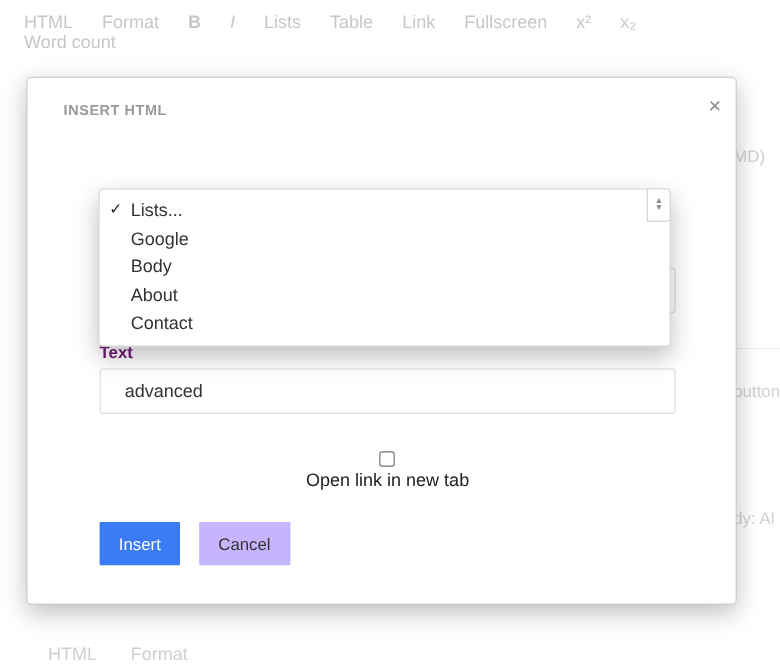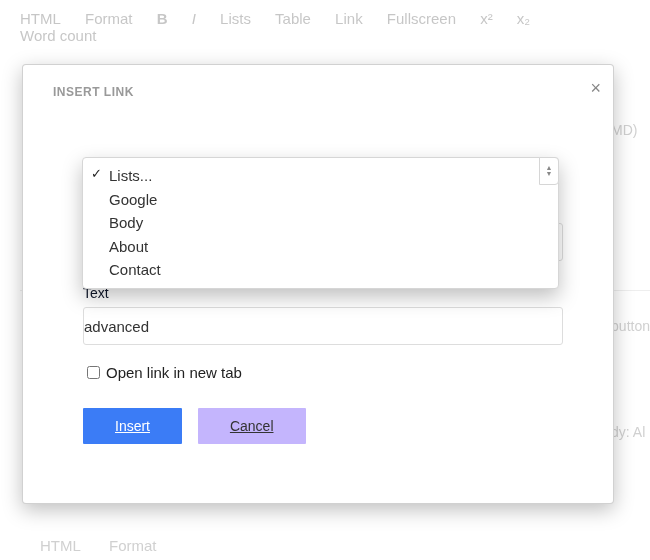--- a/index.html
+++ b/index.html
@@ -81,60 +81,60 @@
     position: absolute;
     right: 12px;
     top: 14px;
     color: #888;
     font-size: 18px;
     cursor: pointer;
     line-height: 1;
   }
   .field-label {
     font-size: 14px;
-    color: #0f172a;
-    font-weight: 400;
+    color: #701a75;
+    font-weight: 700;
     margin-top: 12px;
     margin-bottom: 6px;
   }
   .field-group {
     margin-left: 30px;
     margin-right: 20px;
   }
   .input-text {
     width: 100%;
     height: 38px;
     border: 1px solid #ddd;
     border-radius: 3px;
-    padding: 0 0;
+    padding: 0 20px;
     font-size: 15px;
     color: #333;
     background: #fff;
   }
   .spacer-url { height: 58px; } 
   .checkbox-row {
     display: flex;
     align-items: center;
-    margin-top: 18px;
+    margin-top: 28px;
     font-size: 15px;
     color: #222;
+    flex-direction: column;
   }
   .checkbox-row input { margin-right: 6px; }
   .btn-row {
     margin-top: 26px;
   }
   .btn {
     display: inline-block;
-    padding: 10px 32px;
+    padding: 10px 16px;
     border: none;
     border-radius: 1px;
     font-size: 14px;
     cursor: pointer;
     margin-right: 12px;
-    text-decoration: underline;
   }
   .btn-primary { background: #3b7cf6; color: #fff; font-weight: 500; }
   .btn-secondary { background: #c4b5fd; color: #333; }
 
   
   .select-box {
     position: absolute;
     left: 59px;
     top: 92px;
     width: 477px;
@@ -203,21 +203,21 @@
     <div>dy: Al</div>
   </div>
   <div class="bg-sep"></div>
   <div class="bg-bottom">
     <span>HTML</span>
     <span>Format</span>
   </div>
 </div>
 
 <div class="modal">
-  <div class="modal-title">INSERT LINK</div>
+  <div class="modal-title">INSERT HTML</div>
   <div class="close-btn">×</div>
 
   <div class="field-group" style="margin-top:72px">
     <div class="spacer-url"></div>
     <input class="input-text" type="text" value="" style="margin-top: -6px;">
   </div>
 
   <div class="select-box">
     <div class="select-handle">▲<br>▼</div>
     <div class="select-row">

